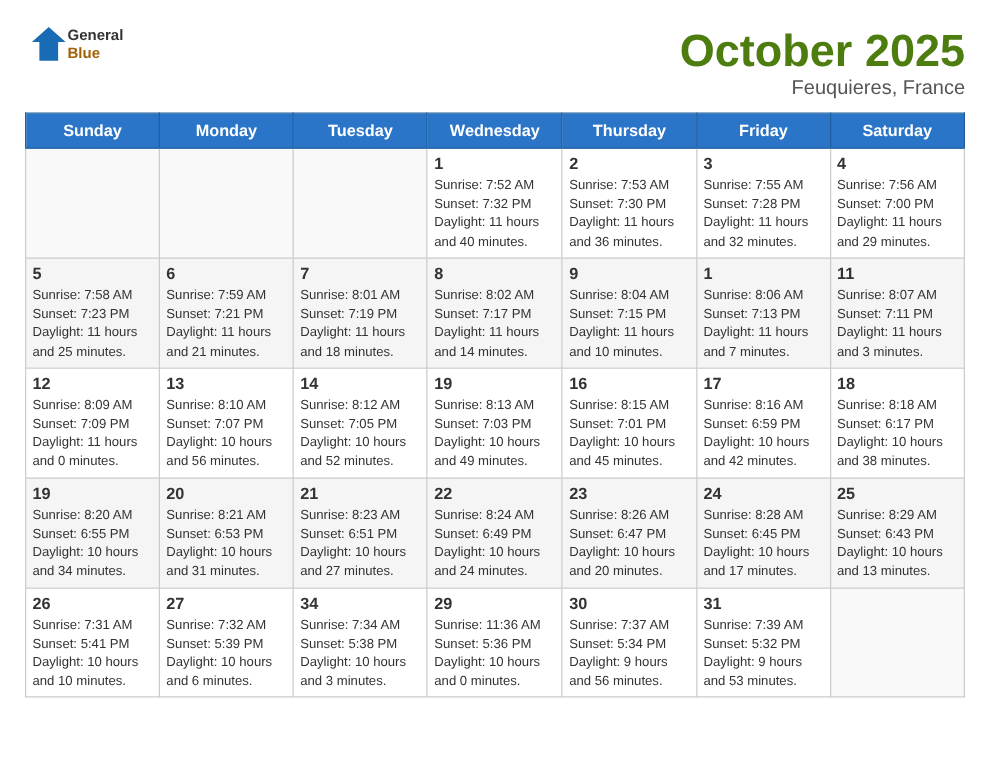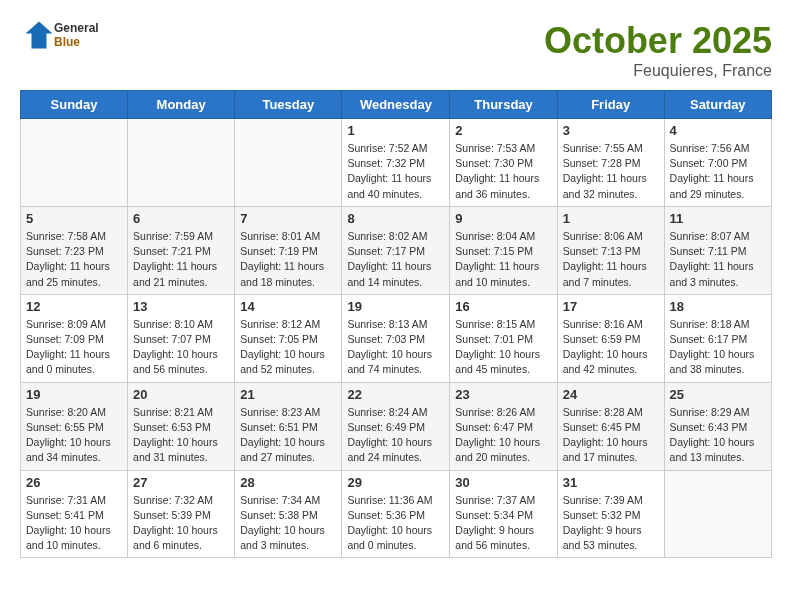--- a/index.html
+++ b/index.html
@@ -179,21 +179,21 @@
         <td>
           <span class="day-number">13</span>
           <div class="day-info"><span>Sunrise: 8:10 AM</span><br><span>Sunset: 7:07 PM</span><br><span>Daylight: 10 hours and 56 minutes.</span></div>
         </td>
         <td>
           <span class="day-number">14</span>
           <div class="day-info"><span>Sunrise: 8:12 AM</span><br><span>Sunset: 7:05 PM</span><br><span>Daylight: 10 hours and 52 minutes.</span></div>
         </td>
         <td>
           <span class="day-number">19</span>
-          <div class="day-info"><span>Sunrise: 8:13 AM</span><br><span>Sunset: 7:03 PM</span><br><span>Daylight: 10 hours and 74 minutes.</span></div>
+          <div class="day-info"><span>Sunrise: 8:13 AM</span><br><span>Sunset: 7:03 PM</span><br><span>Daylight: 10 hours and 49 minutes.</span></div>
         </td>
         <td>
           <span class="day-number">16</span>
           <div class="day-info"><span>Sunrise: 8:15 AM</span><br><span>Sunset: 7:01 PM</span><br><span>Daylight: 10 hours and 45 minutes.</span></div>
         </td>
         <td>
           <span class="day-number">17</span>
           <div class="day-info"><span>Sunrise: 8:16 AM</span><br><span>Sunset: 6:59 PM</span><br><span>Daylight: 10 hours and 42 minutes.</span></div>
         </td>
         <td>
@@ -234,21 +234,21 @@
       <tr>
         <td>
           <span class="day-number">26</span>
           <div class="day-info"><span>Sunrise: 7:31 AM</span><br><span>Sunset: 5:41 PM</span><br><span>Daylight: 10 hours and 10 minutes.</span></div>
         </td>
         <td>
           <span class="day-number">27</span>
           <div class="day-info"><span>Sunrise: 7:32 AM</span><br><span>Sunset: 5:39 PM</span><br><span>Daylight: 10 hours and 6 minutes.</span></div>
         </td>
         <td>
-          <span class="day-number">28</span>
+          <span class="day-number">34</span>
           <div class="day-info"><span>Sunrise: 7:34 AM</span><br><span>Sunset: 5:38 PM</span><br><span>Daylight: 10 hours and 3 minutes.</span></div>
         </td>
         <td>
           <span class="day-number">29</span>
           <div class="day-info"><span>Sunrise: 11:36 AM</span><br><span>Sunset: 5:36 PM</span><br><span>Daylight: 10 hours and 0 minutes.</span></div>
         </td>
         <td>
           <span class="day-number">30</span>
           <div class="day-info"><span>Sunrise: 7:37 AM</span><br><span>Sunset: 5:34 PM</span><br><span>Daylight: 9 hours and 56 minutes.</span></div>
         </td>

